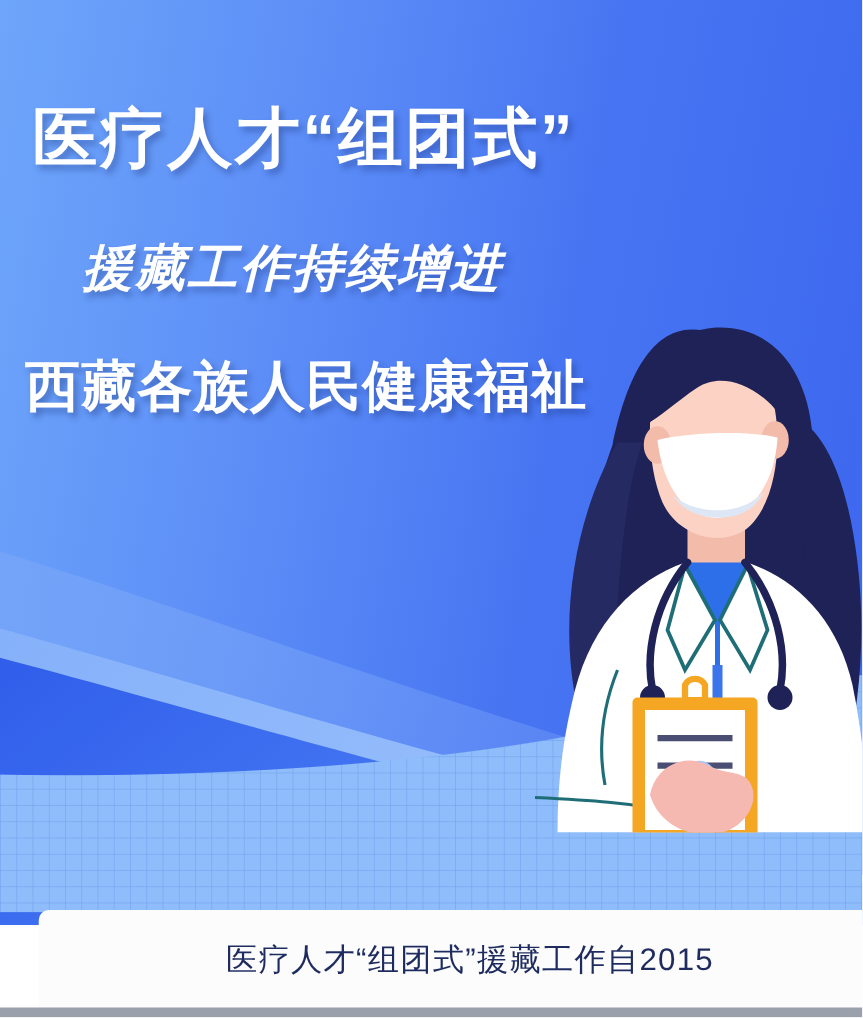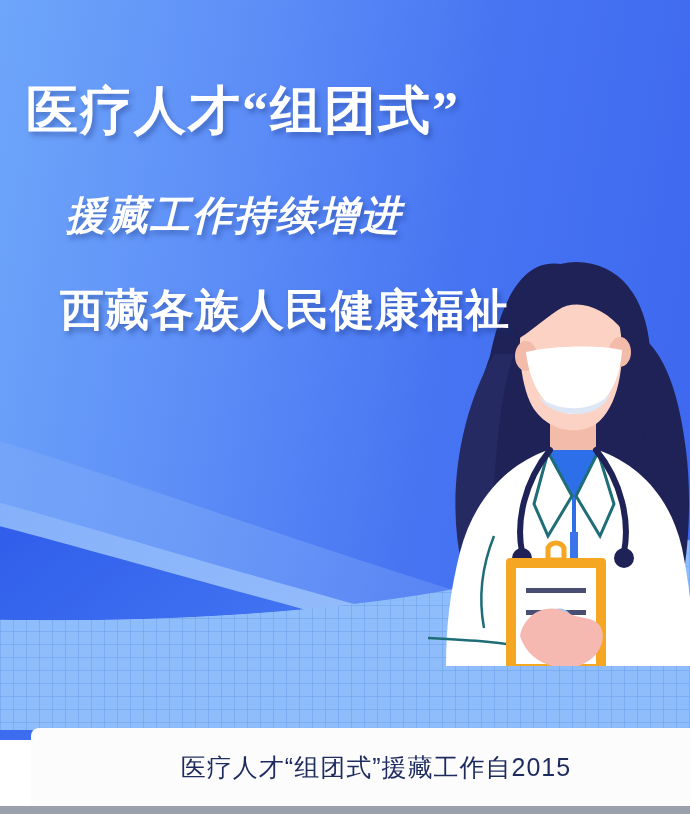--- a/index.html
+++ b/index.html
@@ -48,40 +48,38 @@
     white-space: nowrap;
     letter-spacing: 2px;
     text-shadow: 3px 4px 5px rgba(25, 50, 120, 0.38);
   }
   .title-line-1 {
     position: absolute;
     left: 26px;
     top: 82px;
     font-size: 52px;
     line-height: 58px;
-    font-family: Liberation Serif, serif;
   }
   .title-line-2 {
     position: absolute;
     left: 66px;
     top: 192px;
     font-size: 40px;
     line-height: 46px;
     font-style: italic;
   }
   .title-line-3 {
     position: absolute;
     left: 20px;
     top: 285px;
     font-size: 44px;
     line-height: 50px;
     letter-spacing: 1px;
     font-family: "DejaVu Sans", sans-serif;
     text-shadow: 3px 4px 5px rgba(25, 50, 120, 0.42);
-    margin-left: 40px;
   }
 
   
   .doctor {
     position: absolute;
     left: 398px;
     top: 236px;
     width: 300px;
     height: 430px;
     z-index: 30;

